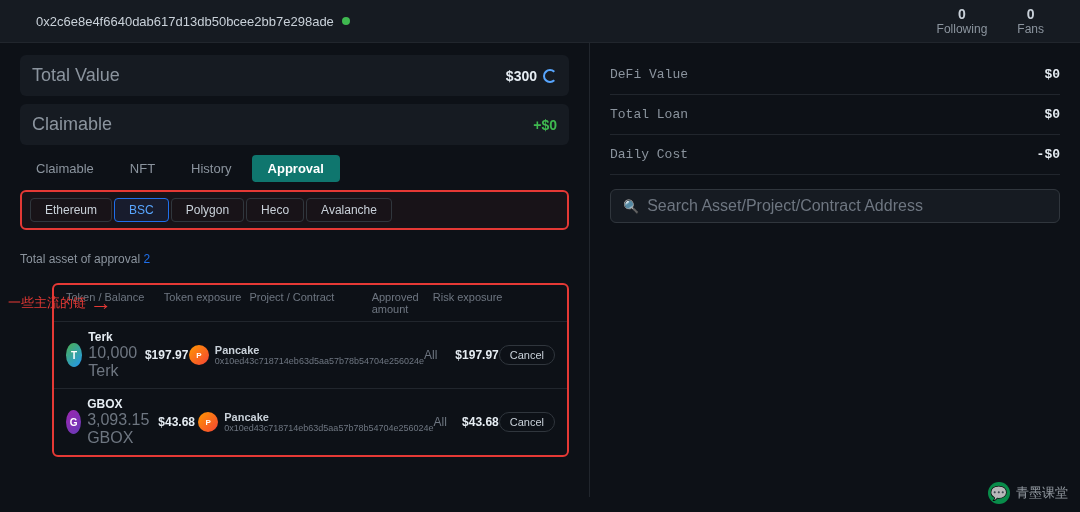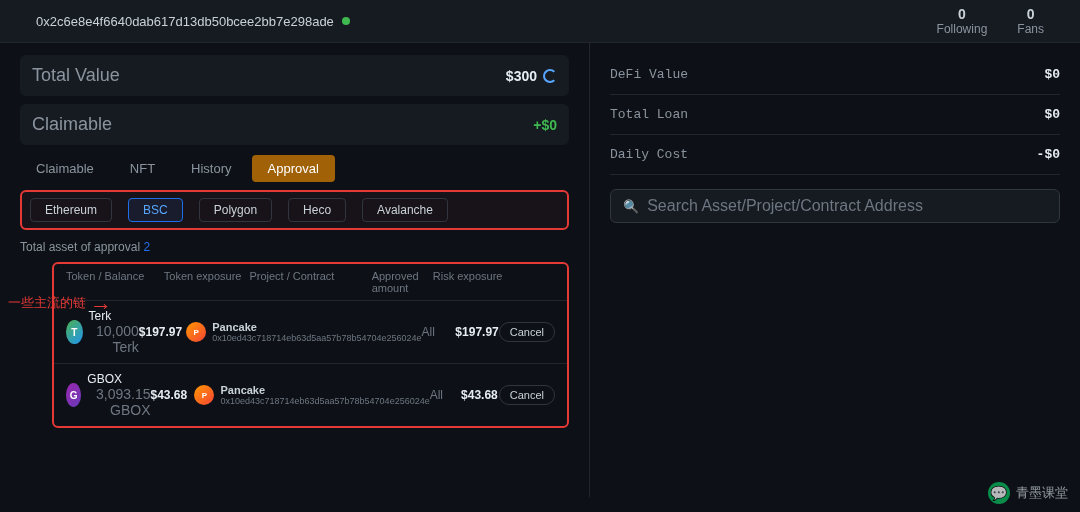--- a/index.html
+++ b/index.html
@@ -105,30 +105,30 @@
     .tab {
       padding: 6px 16px;
       border-radius: 4px;
       font-size: 13px;
       cursor: pointer;
       color: #8b949e;
       background: transparent;
       border: none;
     }
     .tab.active {
-      background: #a16207;
+      background: #0f766e;
       color: #fff;
-      font-weight: 400;
+      font-weight: 700;
     }
 
     
     .chain-buttons {
       display: flex;
-      gap: 16px;
-      margin-bottom: 10px;
+      gap: 2px;
+      margin-bottom: 22px;
       border: 2px solid #e53935;
       border-radius: 6px;
       padding: 6px 8px;
       background: rgba(229,57,53,0.05);
     }
     .chain-btn {
       padding: 4px 14px;
       border-radius: 4px;
       font-size: 12px;
       cursor: pointer;
@@ -141,21 +141,21 @@
       color: #58a6ff;
       background: rgba(31,111,235,0.1);
     }
 
     
     .approval-summary {
       display: flex;
       gap: 20px;
       font-size: 12px;
       color: #8b949e;
-      margin-bottom: 8px;
+      margin-bottom: 17px;
     }
     .approval-summary .highlight { color: #1f6feb; }
     .approval-summary .danger { color: #e53935; font-weight: 600; }
 
     
     .approval-table-container {
       border: 2px solid #e53935;
       border-radius: 6px;
       background: #0d1117;
       overflow: hidden;
@@ -179,22 +179,22 @@
     }
     .table-row:last-child { border-bottom: none; }
     .token-info { display: flex; align-items: center; gap: 6px; }
     .token-icon {
       width: 24px; height: 24px; border-radius: 50%;
       display: flex; align-items: center; justify-content: center;
       font-size: 10px; font-weight: bold;
     }
     .token-icon.terk { background: linear-gradient(135deg, #4CAF50, #2196F3); color: #fff; }
     .token-icon.gbox { background: linear-gradient(135deg, #9C27B0, #673AB7); color: #fff; }
-    .token-name { font-weight: 400; color: #e6edf3; font-size: 12px; }
-    .token-balance { font-size: 14px; color: #6e7681; text-align: right; }
+    .token-name { font-weight: 700; color: #e6edf3; font-size: 12px; }
+    .token-balance { font-size: 16px; color: #6e7681; }
     .exposure-val { color: #e6edf3; font-weight: 600; }
     .project-info { display: flex; align-items: center; gap: 6px; }
     .project-icon {
       width: 20px; height: 20px; border-radius: 50%;
       background: linear-gradient(135deg, #ff9800, #f44336);
       display: flex; align-items: center; justify-content: center;
       font-size: 8px; color: #fff; font-weight: bold;
     }
     .project-name { font-size: 11px; color: #c9d1d9; font-weight: 700; }
     .project-addr { font-size: 9px; color: #6e7681; }

